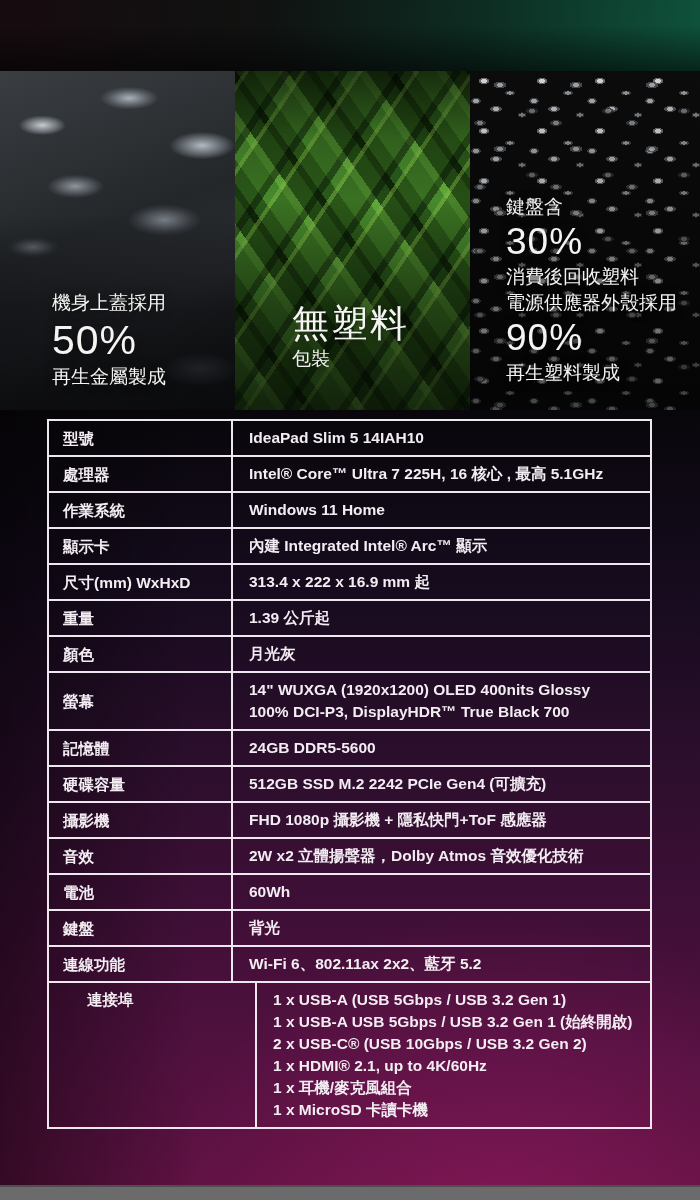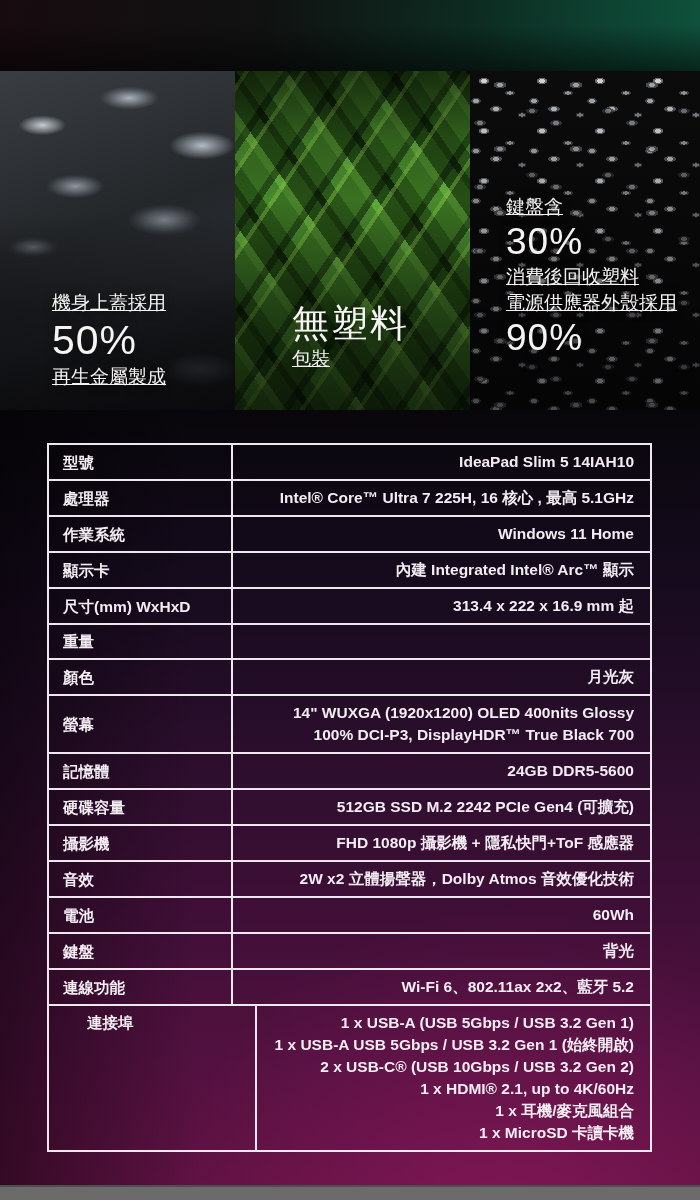--- a/index.html
+++ b/index.html
@@ -75,34 +75,33 @@
       radial-gradient(9px 5px at 62px 40px, #8f9498 0 38%, #323539 39% 62%, rgba(0,0,0,0) 63%),
       radial-gradient(10px 5px at 10px 52px, #aeb2b6 0 34%, #45484c 35% 58%, rgba(0,0,0,0) 59%);
     background-size:76px 64px;
   }
   .photo-pellets::after{
     background:linear-gradient(to bottom, rgba(0,0,0,0.05) 0%, rgba(0,0,0,0.38) 55%, rgba(0,0,0,0.62) 100%);
   }
 
   
   .caption{position:absolute;z-index:5;color:#f5f4f2;text-shadow:0 1px 10px rgba(0,0,0,0.55);}
-  .cap-small{font-size:19px;line-height:26px;font-weight:400;text-decoration:underline;}
+  .cap-small{font-size:19px;line-height:26px;font-weight:400;}
   .cap-big{font-size:41px;line-height:48px;font-weight:300;letter-spacing:1px;}
   .caption-metal{left:52px;top:290px;}
   .caption-bamboo{left:292px;top:302px;}
   .caption-bamboo .cap-big{font-size:37px;line-height:44px;letter-spacing:2px;}
   .caption-pellets-top{left:506px;top:194px;}
   .caption-pellets-bottom{left:506px;top:290px;}
   .caption-pellets-top .cap-big,.caption-pellets-bottom .cap-big{font-size:37px;line-height:44px;}
 
   
   .spec-table{
-    position:absolute;left:47px;top:443px;width:605px;box-sizing:border-box;
+    position:absolute;left:47px;top:419px;width:605px;box-sizing:border-box;
     border:2px solid #efe7ef;
-    text-align:right;
   }
   .spec-row{display:flex;align-items:center;border-top:2px solid #efe7ef;}
   .spec-row:first-child{border-top:none;}
   .spec-label{
     flex:0 0 184px;box-sizing:border-box;align-self:stretch;
     display:flex;align-items:center;
     border-right:2px solid #efe7ef;
     padding:6px 14px;font-size:15.5px;font-weight:700;line-height:21px;
   }
   .spec-row:last-child .spec-label{align-items:flex-start;margin-left:24px;}
@@ -139,20 +138,21 @@
 
   <div class="caption caption-pellets-top">
     <div class="cap-small">鍵盤含</div>
     <div class="cap-big">30%</div>
     <div class="cap-small">消費後回收塑料</div>
   </div>
 
   <div class="caption caption-pellets-bottom">
     <div class="cap-small">電源供應器外殼採用</div>
     <div class="cap-big">90%</div>
+    <div class="cap-small">再生塑料製成</div>
   </div>
 
   <div class="spec-table">
       <div class="spec-row">
         <div class="spec-label">型號</div>
         <div class="spec-value">
           <div class="spec-line">IdeaPad Slim 5 14IAH10</div>
         </div>
       </div>
       <div class="spec-row">
@@ -174,20 +174,23 @@
         </div>
       </div>
       <div class="spec-row">
         <div class="spec-label">尺寸(mm) WxHxD</div>
         <div class="spec-value">
           <div class="spec-line">313.4 x 222 x 16.9 mm 起</div>
         </div>
       </div>
       <div class="spec-row">
         <div class="spec-label">重量</div>
+        <div class="spec-value">
+          <div class="spec-line">1.39 公斤起</div>
+        </div>
       </div>
       <div class="spec-row">
         <div class="spec-label">顏色</div>
         <div class="spec-value">
           <div class="spec-line">月光灰</div>
         </div>
       </div>
       <div class="spec-row">
         <div class="spec-label">螢幕</div>
         <div class="spec-value">

